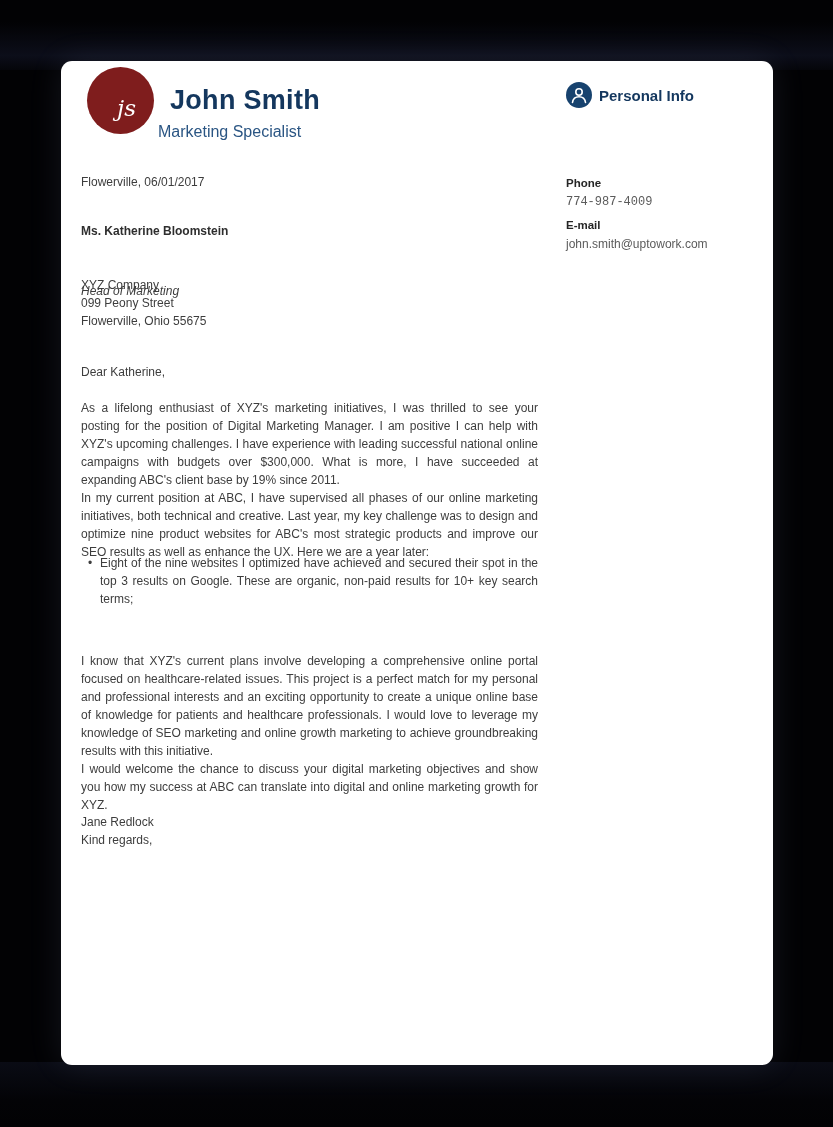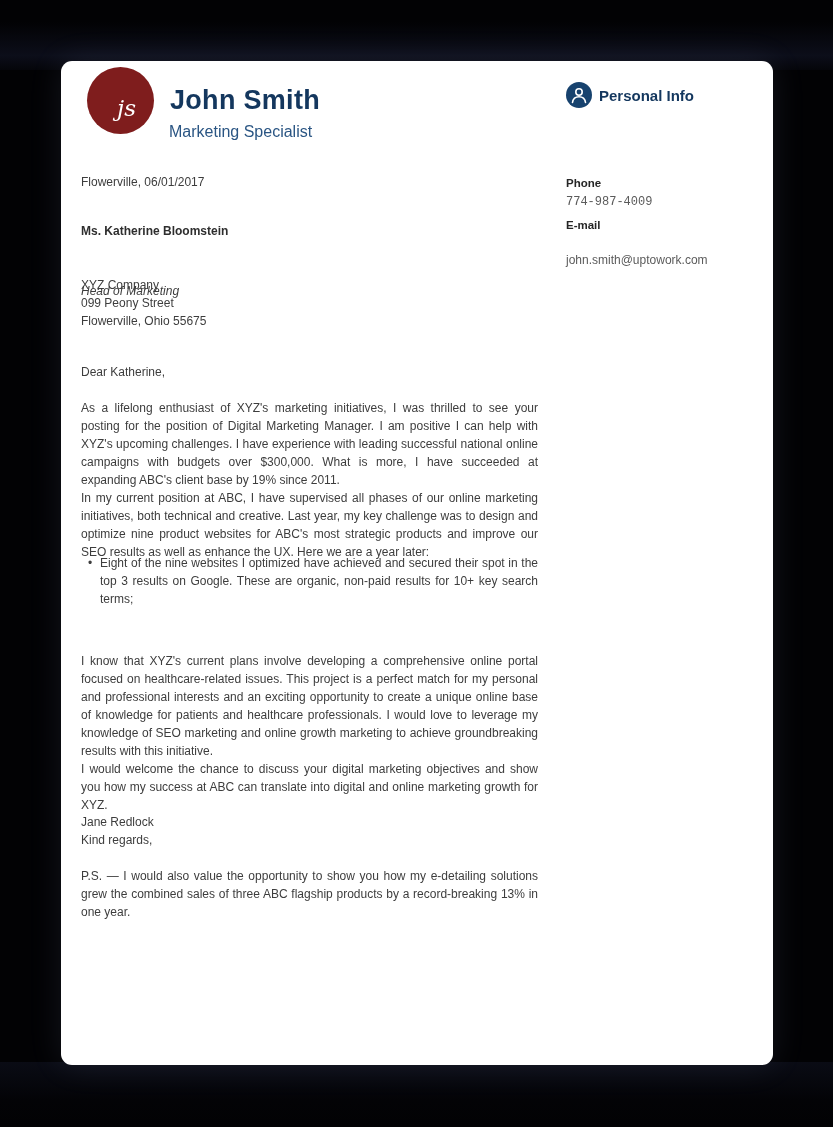--- a/index.html
+++ b/index.html
@@ -40,40 +40,40 @@
     font-family: "DejaVu Serif", serif;
     font-style: italic;
     font-size: 23px; color: #ffffff; line-height: 1;
   }
   .person-name {
     position: absolute; left: 109px; top: 24px;
     font-size: 27px; font-weight: bold; color: #14375e;
     letter-spacing: 0.3px;
   }
   .person-title {
-    position: absolute; left: 108px; top: 62px;
+    position: absolute; left: 97px; top: 62px;
     font-size: 16px; color: #2a5583;
   }
 
   
   .pi-head { position: absolute; left: 505px; top: 21px; display: flex; align-items: center; }
   .pi-icon { width: 26px; height: 26px; flex: 0 0 26px; }
   .pi-title { margin-left: 7px; font-size: 15px; font-weight: bold; color: #14375e; }
   .side-label {
     position: absolute; left: 505px;
     font-size: 11.5px; font-weight: bold; color: #262626;
   }
   .side-value {
     position: absolute; left: 505px;
     font-size: 12px; color: #5b5b5b;
   }
   .lbl-phone { top: 116px; }
   .val-phone { top: 134px; font-family: Liberation Mono, monospace; }
   .lbl-email { top: 158px; }
-  .val-email { top: 192px; }
+  .val-email { top: 176px; }
 
   
   .letter-block {
     position: absolute; left: 20px; width: 457px;
     font-size: 12px; color: #3d3d3d; line-height: 18px;
   }
   .justify { text-align: justify; }
   .date-line  { top: 112px; }
   .recipient  { top: 161px; }
   .recipient .r-name { font-weight: bold; color: #2e2e2e; }
@@ -147,15 +147,14 @@
   </div>
 
   <div class="letter-block para-3 justify">I know that XYZ's current plans involve developing a comprehensive online portal focused on healthcare-related issues. This project is a perfect match for my personal and professional interests and an exciting opportunity to create a unique online base of knowledge for patients and healthcare professionals. I would love to leverage my knowledge of SEO marketing and online growth marketing to achieve groundbreaking results with this initiative.</div>
   <div class="letter-block para-4 justify">I would welcome the chance to discuss your digital marketing objectives and show you how my success at ABC can translate into digital and online marketing growth for XYZ.</div>
 
   <div class="letter-block closing">
     <div>Jane Redlock</div>
     <div>Kind regards,</div>
   </div>
 
-  <div class="letter-block postscript justify">P.S. — I would also value the opportunity to show you how my e-detailing solutions grew the combined sales of three ABC flagship products by a record-breaking 13% in one year.</div>
 
 </div>
 
 </body></html>

